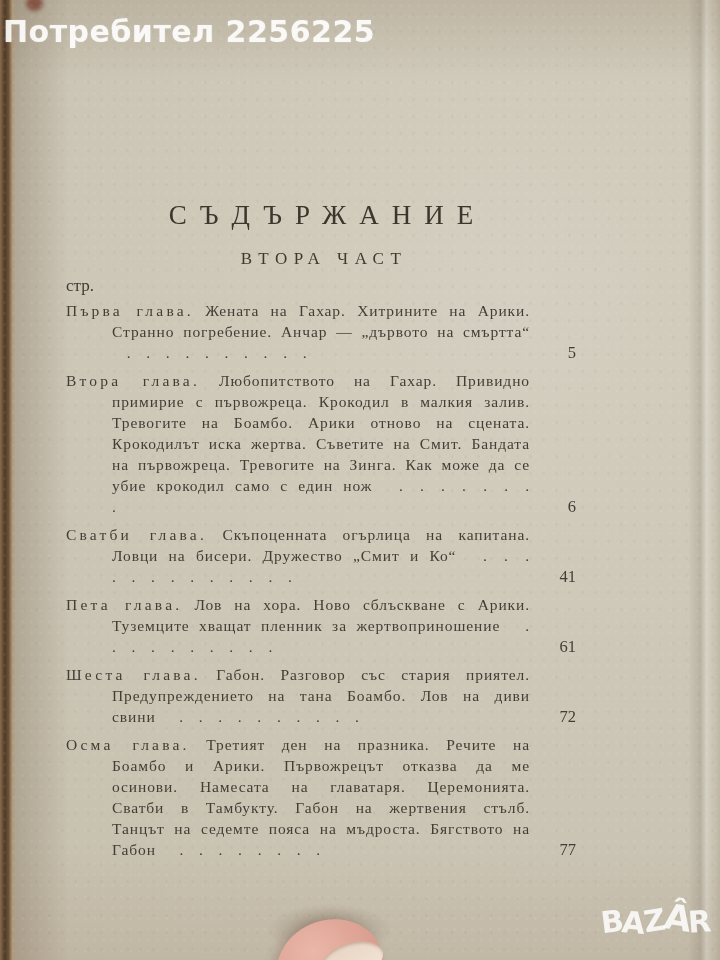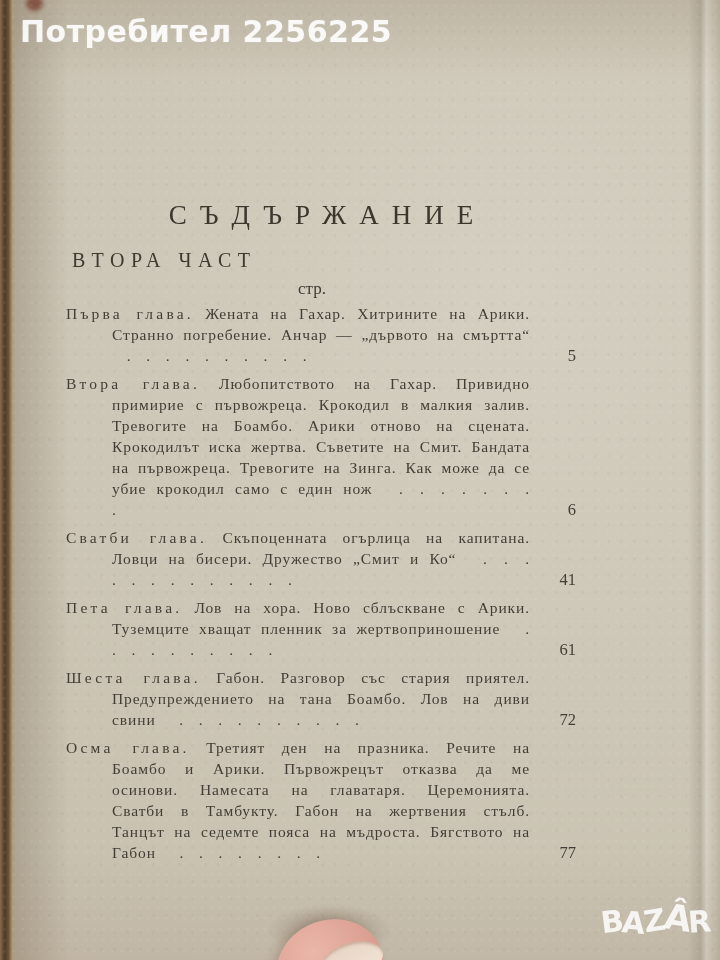--- a/index.html
+++ b/index.html
@@ -24,31 +24,31 @@
                    #b09877 82%, rgba(176,152,119,0) 100%); }
   .corner-spot { position:absolute; left:26px; top:-4px; width:17px; height:15px;
                  border-radius:50%; background:#7a4334; filter:blur(2px); opacity:.8; }
   .texture     { position:absolute; inset:0;
                  background-image:
                    radial-gradient(rgba(255,255,255,.055) 1px, transparent 1.6px),
                    radial-gradient(rgba(92,82,60,.05) 1px, transparent 1.6px);
                  background-size:9px 11px, 13px 17px;
                  background-position:0 0, 4px 6px; }
   
-  .watermark { position:absolute; left:20px; top:14px;
+  .watermark { position:absolute; left:3px; top:14px;
                font-family:"DejaVu Sans","Liberation Sans",sans-serif;
                font-weight:bold; font-size:30px; letter-spacing:.5px;
                color:rgba(255,255,255,.88); text-shadow:0 0 2px rgba(255,255,255,.25); }
   
   .content  { position:absolute; left:66px; top:200px; width:510px; color:#403c33; }
   .toc-title{ text-align:center; font-size:27px; letter-spacing:13px; padding-left:13px;
               margin:0 0 18px 0; color:#3b372d; }
-  .toc-part { font-size:20px; letter-spacing:6.5px; padding-left:6px;
+  .toc-part { text-align:center; font-size:17px; letter-spacing:6.5px; padding-left:6px;
               margin:0 0 7px 0; color:#3e3a30; }
-  .page-col { text-align:center; padding-right:18px; font-size:17px; margin:0 0 4px 0; }
+  .page-col { text-align:left; padding-right:18px; font-size:17px; margin:0 0 4px 0; }
   .entry    { position:relative; padding-left:46px; padding-right:46px; text-indent:-46px;
               text-align:justify; font-size:15.5px; line-height:21px;
               letter-spacing:.9px; word-spacing:4px; margin:0 0 7px 0; color:#423e35; }
   .entry .chapter { letter-spacing:3.2px; }
   .entry .leader  { word-spacing:10px; }
   .entry .pagenum { position:absolute; right:0; bottom:0; text-indent:0;
                     font-size:16.5px; letter-spacing:0; }
   
   .finger-shadow { position:absolute; left:242px; top:893px; width:175px; height:75px;
                    border-radius:50%;

